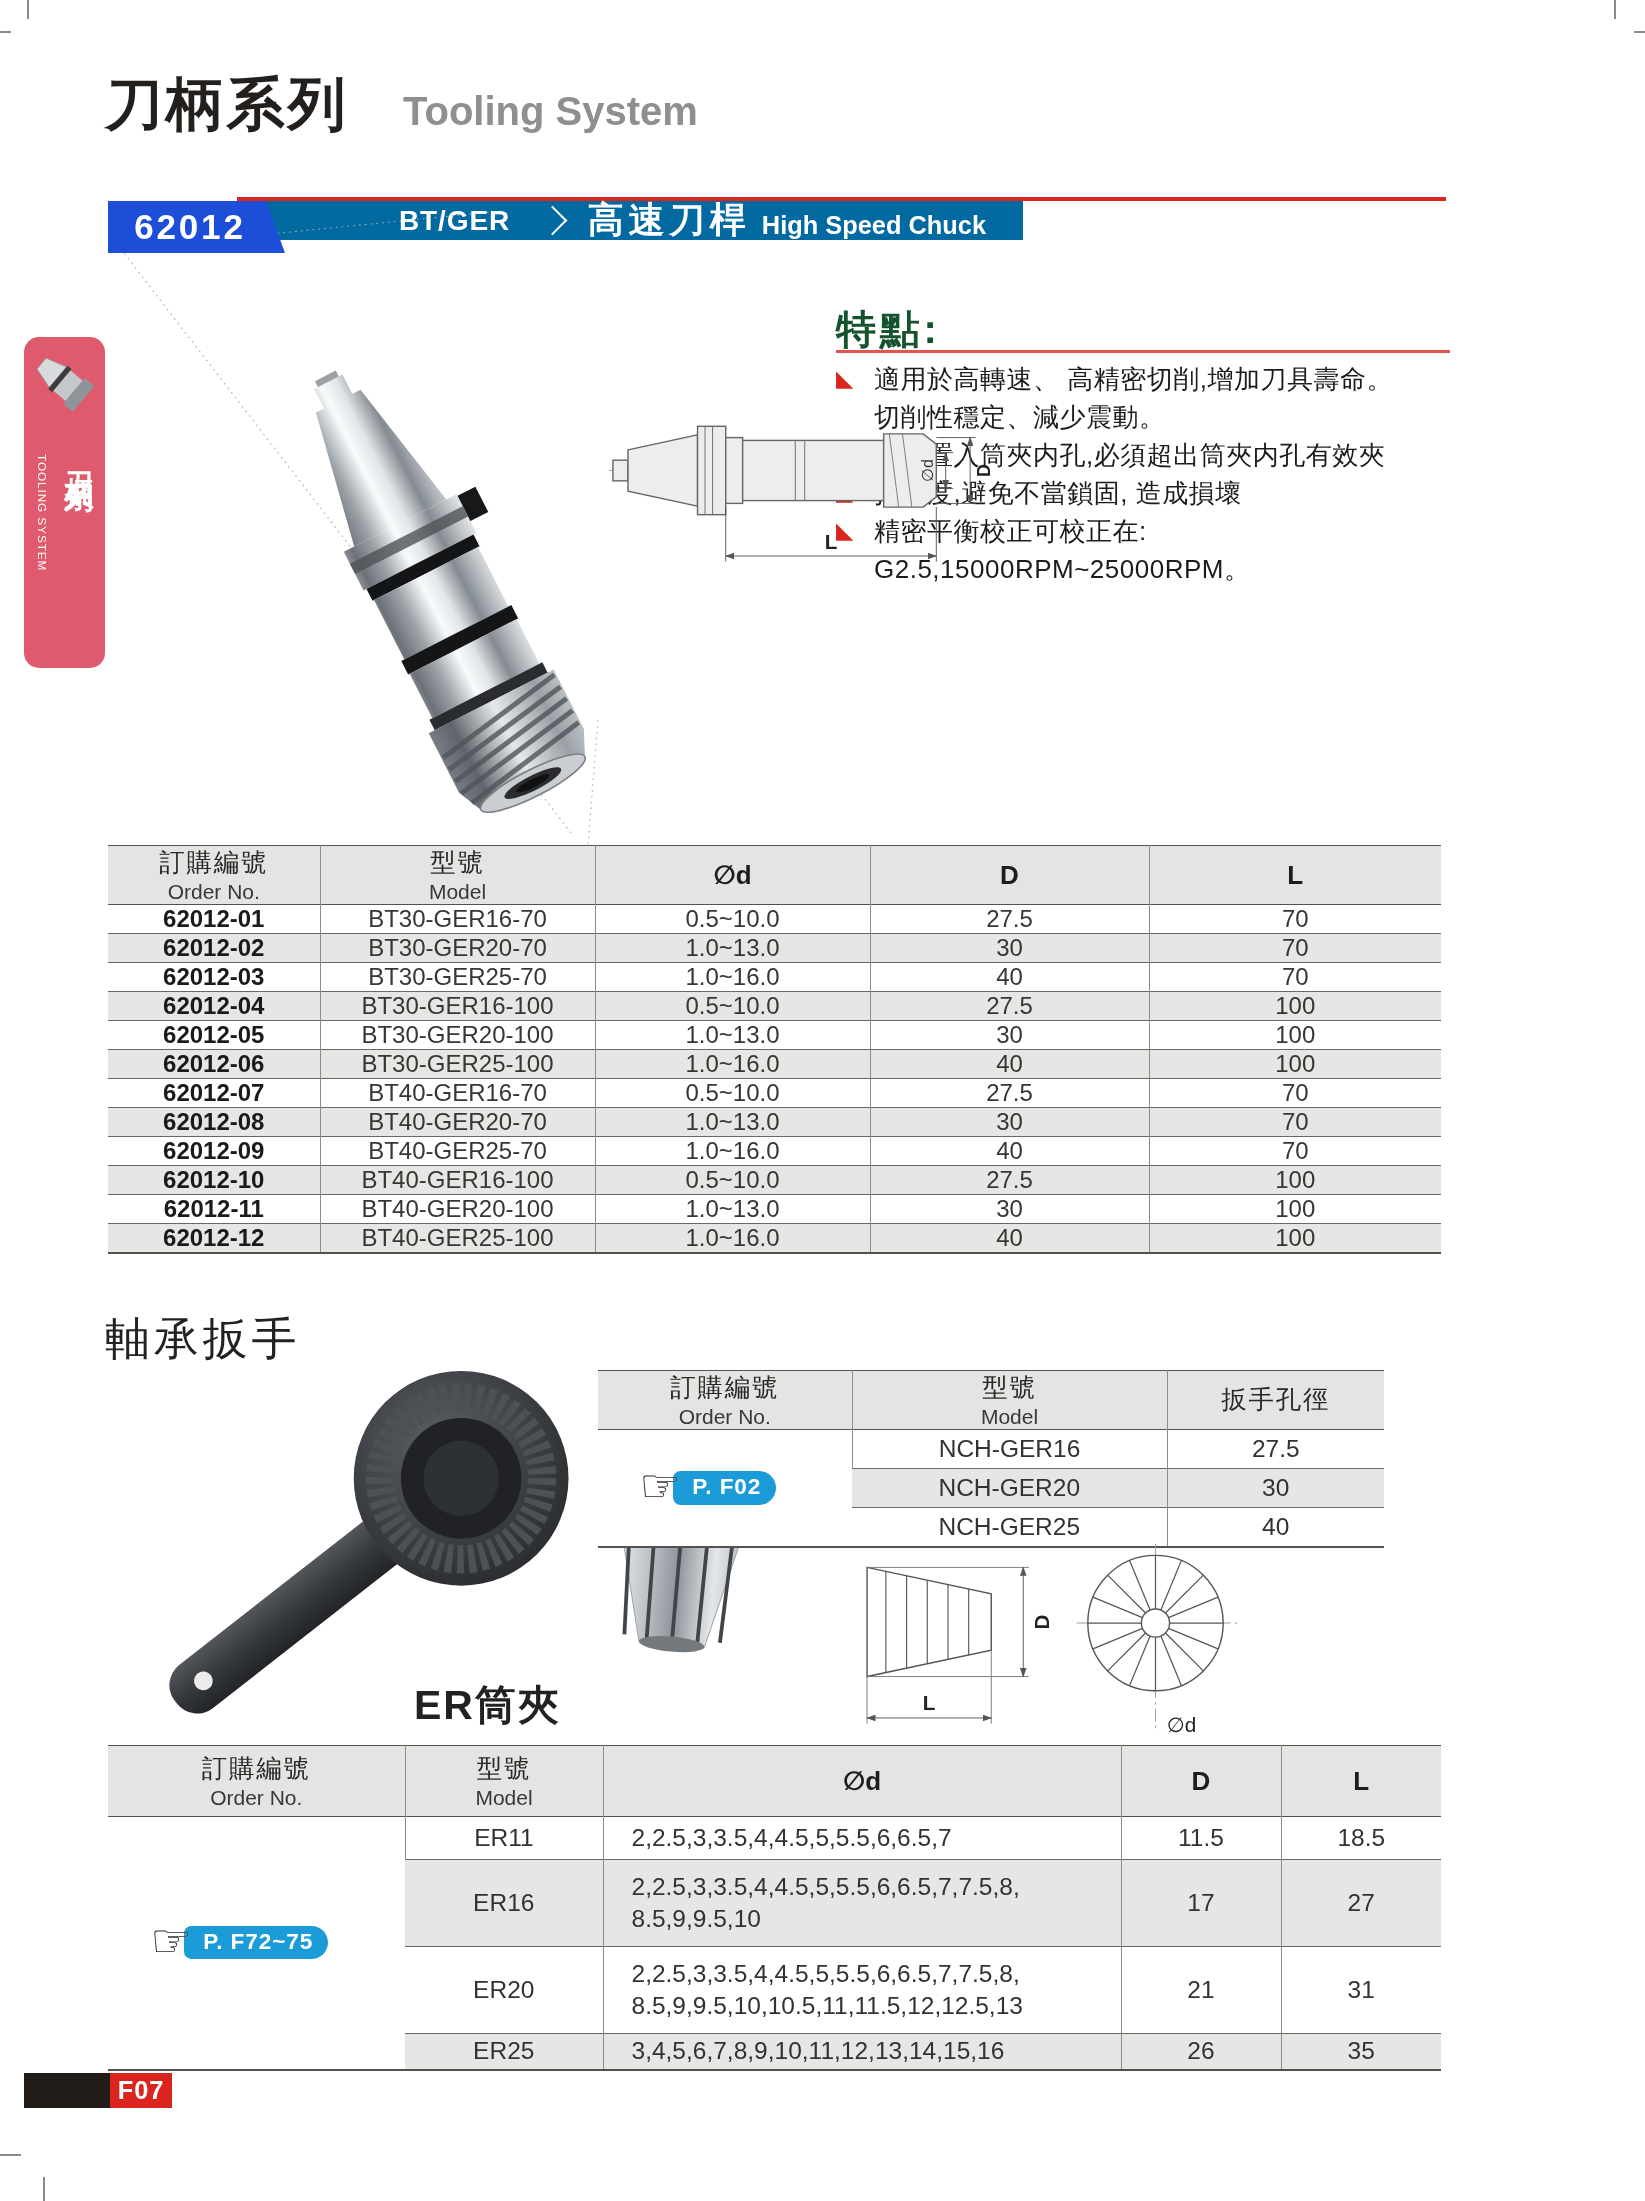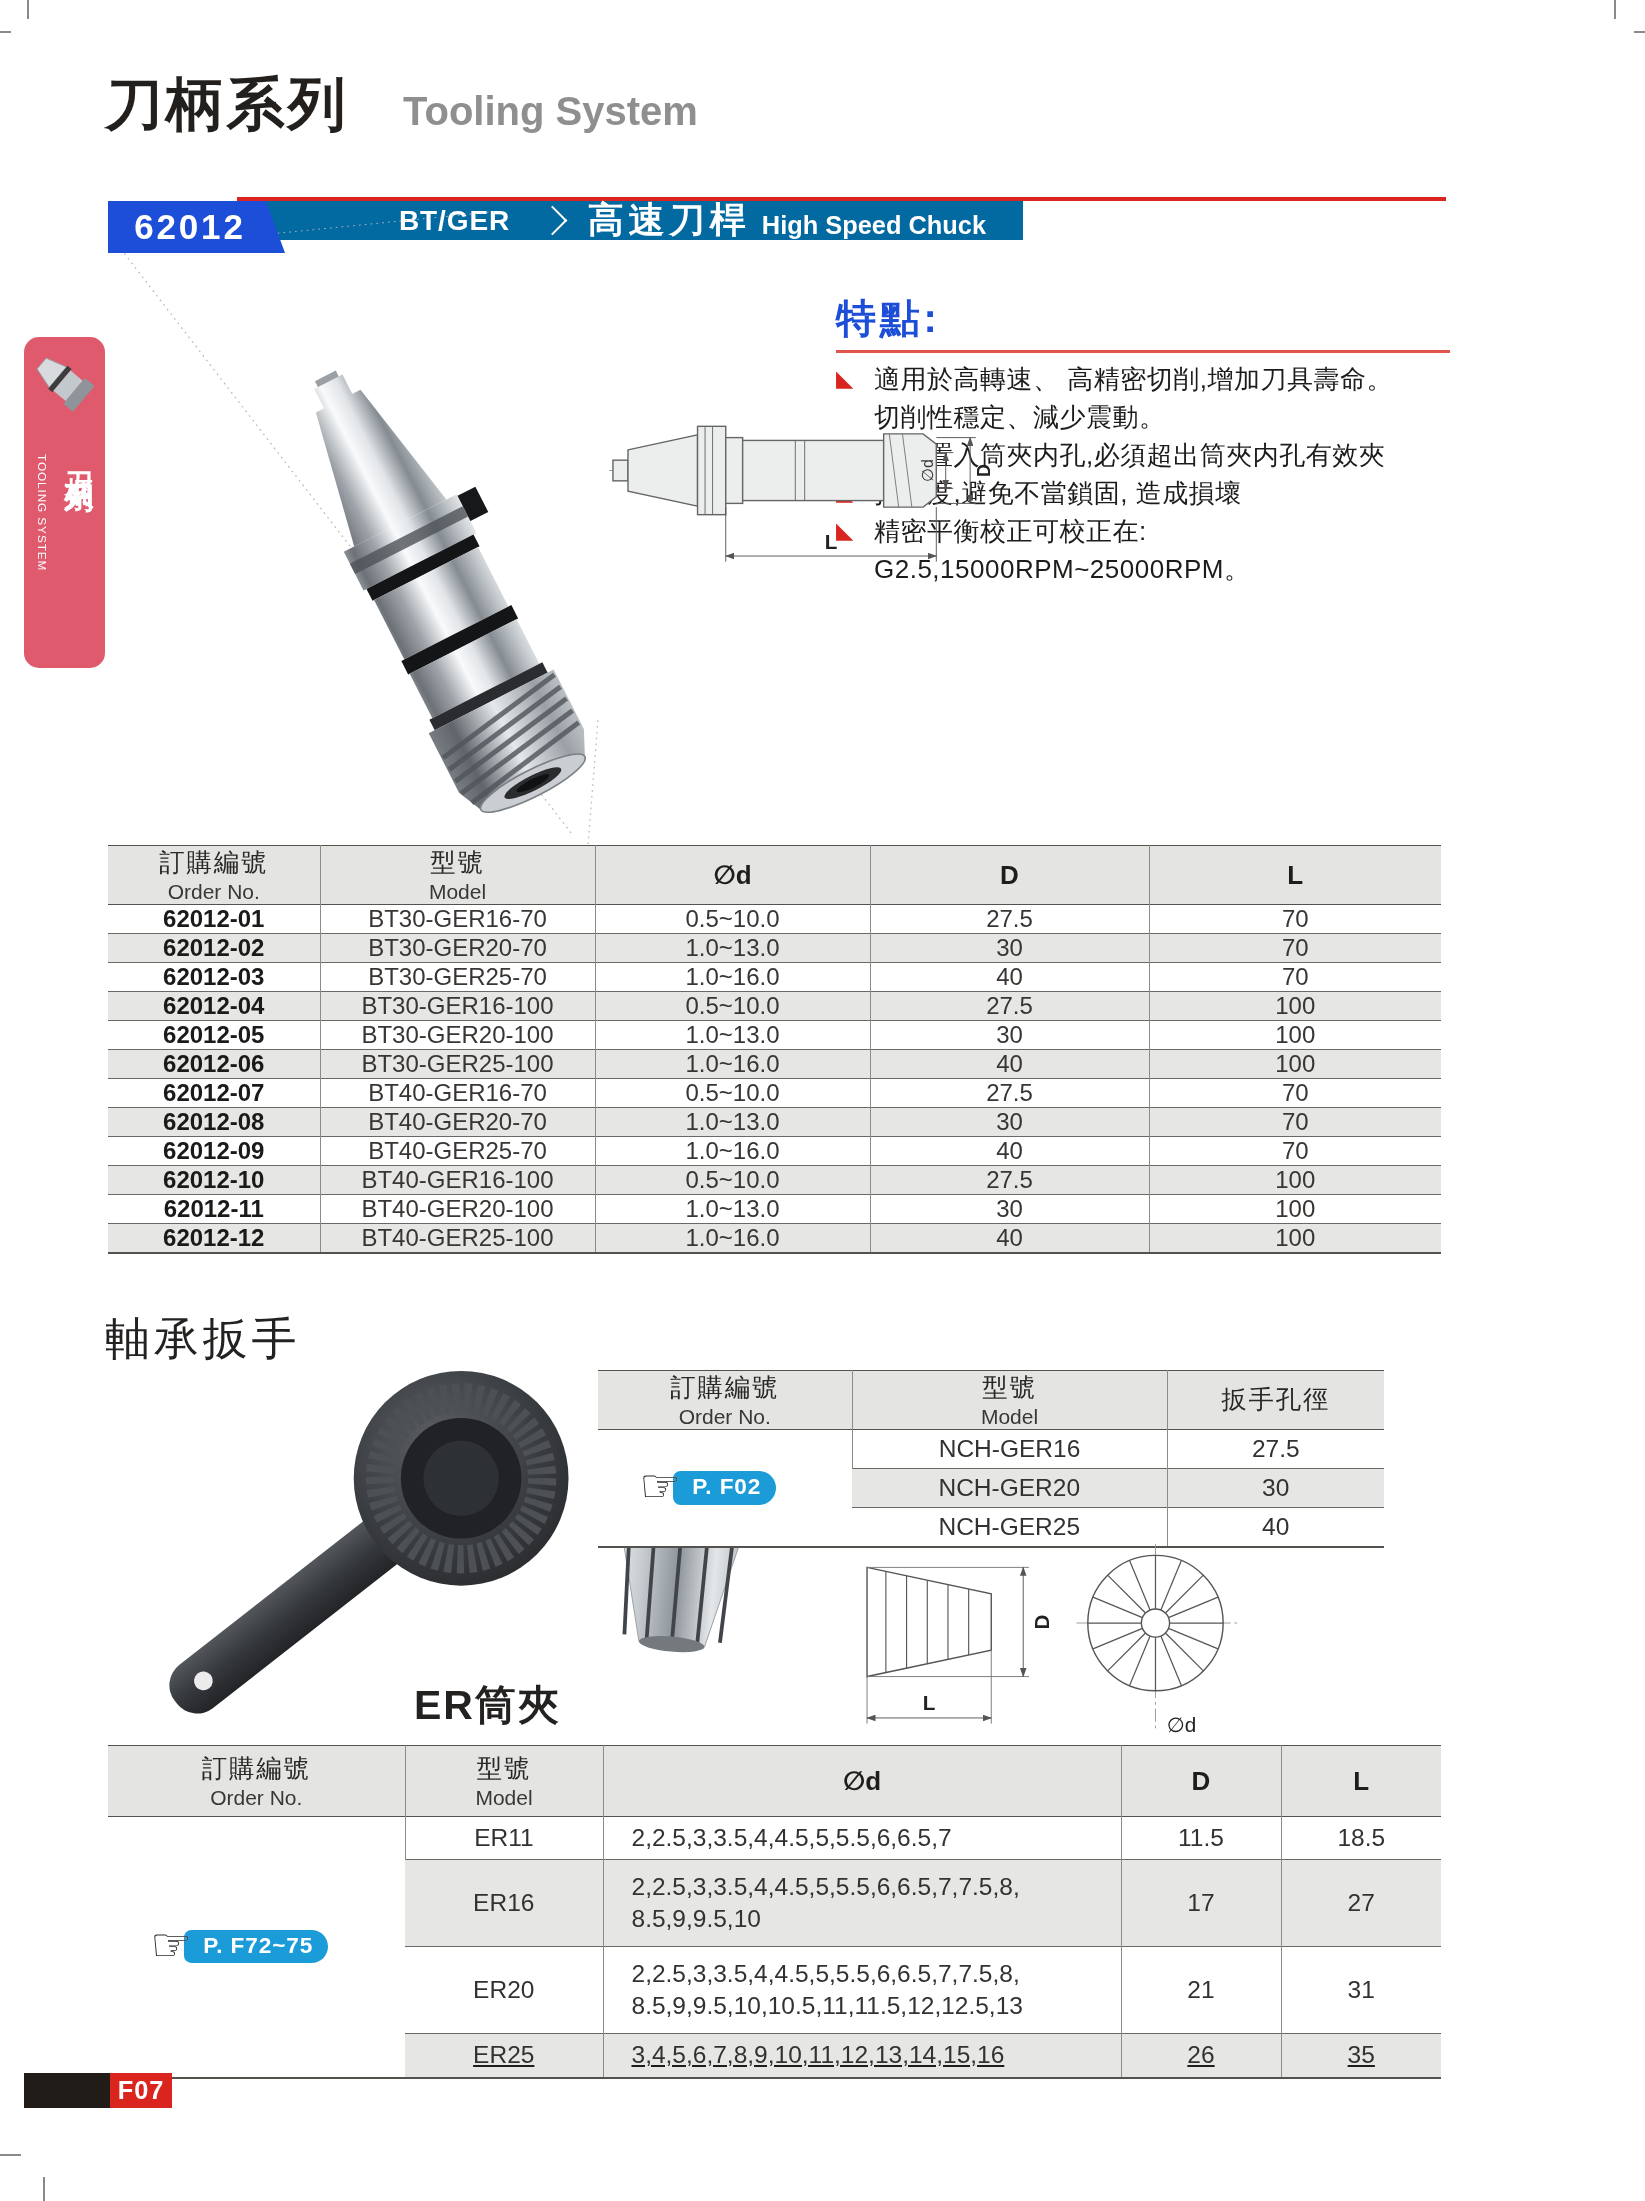--- a/index.html
+++ b/index.html
@@ -26,21 +26,21 @@
       clip-path:polygon(0 0,calc(100% - 19px) 0,100% 100%,0 100%);
       display:flex;align-items:center;justify-content:center;}
   #banner-black span{color:#fff;font-size:35px;font-weight:bold;letter-spacing:2.8px;padding-right:13px;}
   .banner-taper{color:#fff;font-size:28px;font-weight:bold;letter-spacing:0.9px;}
   .banner-chev{width:19px;height:19px;border-top:2.8px solid #fff;border-right:2.8px solid #fff;
       transform:rotate(45deg);margin:0 24.5px 0 32px;}
   .banner-zh{color:#fff;font-size:36px;font-weight:bold;letter-spacing:4.7px;}
   .banner-en{color:#fff;font-size:25.4px;font-weight:bold;margin:9.4px 0 0 11.3px;}
 
   
-  #feat-head{left:836px;top:291px;font-size:40px;font-weight:bold;color:#1d4ed8;letter-spacing:3.8px;}
+  #feat-head{left:836px;top:302px;font-size:40px;font-weight:bold;color:#14532d;letter-spacing:3.8px;}
   #feat-rule{left:836px;top:350px;width:614px;height:2.8px;background:#e0564d;}
   #features{left:836px;top:360px;width:640px;}
   .feat-line{display:flex;font-size:26px;line-height:38px;color:#1d1c1a;white-space:nowrap;letter-spacing:0.5px;}
   .feat-line .bullet{width:38px;color:#d9251d;font-size:22.6px;flex:0 0 38px;}
   .feat-line.nobullet{padding-left:38px;}
 
   
   table.spec{border-collapse:collapse;table-layout:fixed;}
   table.spec th,table.spec td{border-left:0.9px solid #8e8b88;padding:0;text-align:center;}
   table.spec th:first-child,table.spec td:first-child{border-left:none;}
@@ -526,21 +526,21 @@
           <td class="dcol">2,2.5,3,3.5,4,4.5,5,5.5,6,6.5,7,7.5,8, 8.5,9,9.5,10</td>
         <td>17</td>
           <td>27</td>
         </tr>
       <tr style="height:87px;">
         <td>ER20</td>
           <td class="dcol">2,2.5,3,3.5,4,4.5,5,5.5,6,6.5,7,7.5,8, 8.5,9,9.5,10,10.5,11,11.5,12,12.5,13</td>
         <td>21</td>
           <td>31</td>
         </tr>
-      <tr class="gray" style="height:44px;text-decoration:underline;">
+      <tr class="gray" style="height:36px;">
         <td>ER25</td>
           <td class="dcol">3,4,5,6,7,8,9,10,11,12,13,14,15,16</td>
         <td>26</td>
           <td>35</td>
         </tr>
     </tbody>
   </table>
 
   <div id="foot-black" class="abs"></div>
   <div id="foot-red" class="abs">

